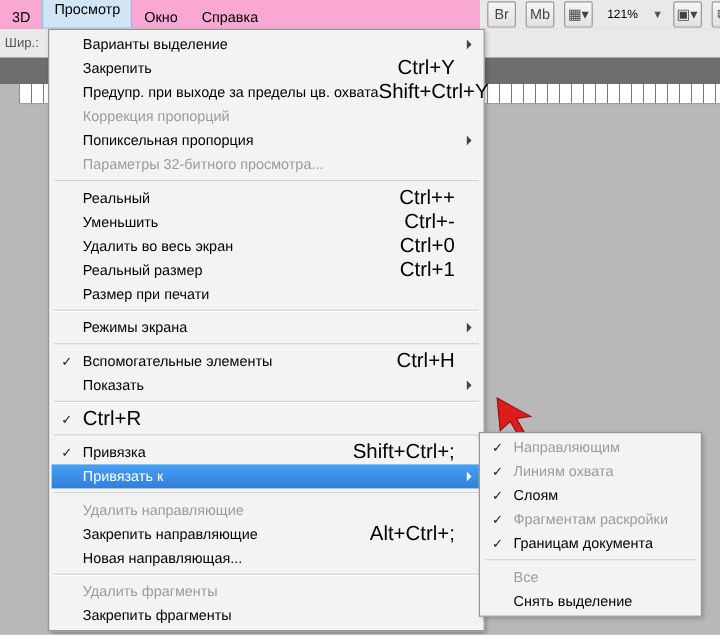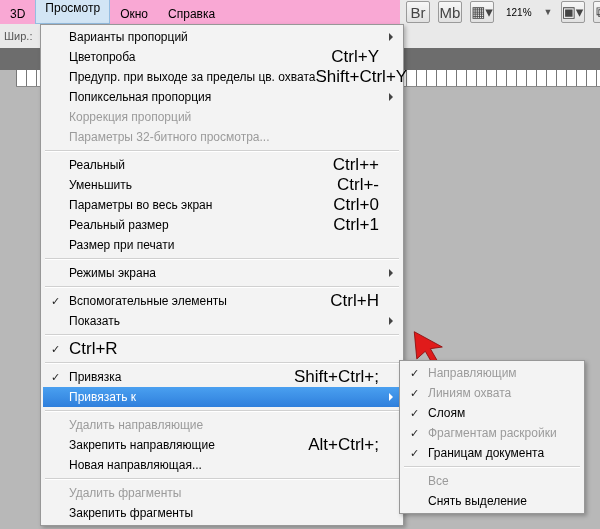--- a/index.html
+++ b/index.html
@@ -1,21 +1,21 @@
 <!DOCTYPE html>
 <html><head>
 <meta charset="utf-8">
 <style>
 html,body{margin:0;padding:0;font-family:"Segoe UI",Tahoma,sans-serif;font-size:12px;background:#fff;user-select:none}
 .app{position:relative;width:600px;height:529px;overflow:hidden;background:#b8b8b8}
 .menubar{position:absolute;top:0;left:0;right:0;height:24px;background:#f9a8d4;border-bottom:1px solid #737373;display:flex;align-items:flex-end}
 .menubar-item{padding:3px 10px;cursor:default}
 .menubar-item.open{background:#d2e5f5;border:1px solid #94bde1;padding:8px 9px}
 .toolbar{position:absolute;top:0;left:400px;height:24px;display:flex;align-items:center;gap:8px;padding-left:6px;background:#e9e9e9}
-.toolbar-btn{width:22px;height:20px;border:1px solid #9a9a9a;background:linear-gradient(#f7f7f7,#e1e1e1);display:flex;align-items:center;justify-content:center;border-radius:2px;font-size:15px;color:#444}
+.toolbar-btn{width:22px;height:20px;border:1px solid #9a9a9a;background:linear-gradient(#f7f7f7,#e1e1e1);display:flex;align-items:center;justify-content:center;border-radius:2px;font-size:12px;color:#444}
 .zoom{font-size:10px;padding:0 4px}
 .options-bar{position:absolute;top:24px;left:0;right:0;height:24px;background:#e9e9e9;border-bottom:1px solid #c0c0c0;display:flex;align-items:center;font-size:11px;color:#555;padding-left:4px}
 .tab-strip{position:absolute;top:48px;left:0;right:0;height:22px;background:#6d6d6d}
 .canvas{position:absolute;top:70px;left:0;right:0;bottom:0;background:#b8b8b8}
 .ruler-h{position:absolute;top:70px;left:16px;right:0;height:16px;background:#fff;border-bottom:1px solid #888}
 .ruler-h::before{content:"";position:absolute;inset:0;background:repeating-linear-gradient(to right,#777 0 1px,transparent 1px 10px)}
 .menu{position:absolute;top:24px;left:40px;width:358px;background:#f3f3f3;border:1px solid #979797;box-shadow:2px 2px 4px rgba(0,0,0,.25);padding:2px}
 .menu-row{display:flex;align-items:center;height:20px;padding:0 22px 0 26px;position:relative;cursor:default}
 .menu-row.disabled{color:#9b9b9b}
 .menu-row.highlight{background:linear-gradient(#4aa0f0,#2f7fdc);color:#fff}
@@ -54,52 +54,52 @@
   <div class="options-bar">
     <span>Шир.:</span>
   </div>
 
   <div class="tab-strip"></div>
   <div class="canvas"></div>
   <div class="ruler-h"></div>
 
   <div class="menu" id="main-menu">
       <div class="menu-row">
-        <span class="menu-label">Варианты пропорций</span>
+        <span class="menu-label">Варианты выделение</span>
         <span class="submenu-arrow"></span>
       </div>
       <div class="menu-row">
-        <span class="menu-label">Цветопроба</span>
+        <span class="menu-label">Закрепить</span>
         <span class="menu-shortcut">Ctrl+Y</span>
       </div>
       <div class="menu-row">
         <span class="menu-label">Предупр. при выходе за пределы цв. охвата</span>
         <span class="menu-shortcut">Shift+Ctrl+Y</span>
       </div>
+      <div class="menu-row disabled">
+        <span class="menu-label">Коррекция пропорций</span>
+      </div>
       <div class="menu-row">
         <span class="menu-label">Попиксельная пропорция</span>
         <span class="submenu-arrow"></span>
-      </div>
-      <div class="menu-row disabled">
-        <span class="menu-label">Коррекция пропорций</span>
       </div>
       <div class="menu-row disabled">
         <span class="menu-label">Параметры 32-битного просмотра...</span>
       </div>
       <div class="menu-sep"></div>
       <div class="menu-row">
         <span class="menu-label">Реальный</span>
         <span class="menu-shortcut">Ctrl++</span>
       </div>
       <div class="menu-row">
         <span class="menu-label">Уменьшить</span>
         <span class="menu-shortcut">Ctrl+-</span>
       </div>
       <div class="menu-row">
-        <span class="menu-label">Параметры во весь экран</span>
+        <span class="menu-label">Удалить во весь экран</span>
         <span class="menu-shortcut">Ctrl+0</span>
       </div>
       <div class="menu-row">
         <span class="menu-label">Реальный размер</span>
         <span class="menu-shortcut">Ctrl+1</span>
       </div>
       <div class="menu-row">
         <span class="menu-label">Размер при печати</span>
       </div>
       <div class="menu-sep"></div>

